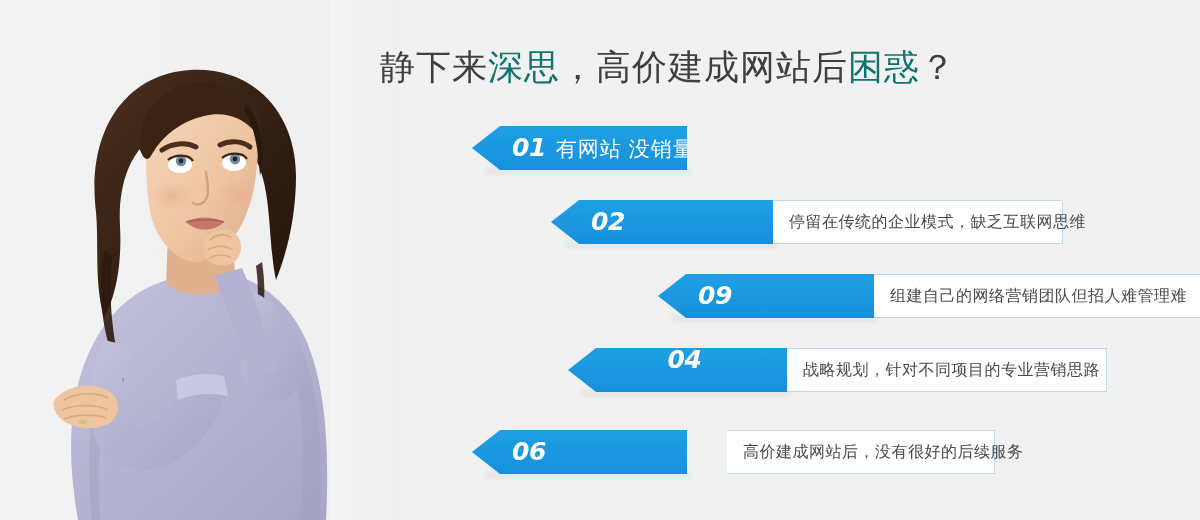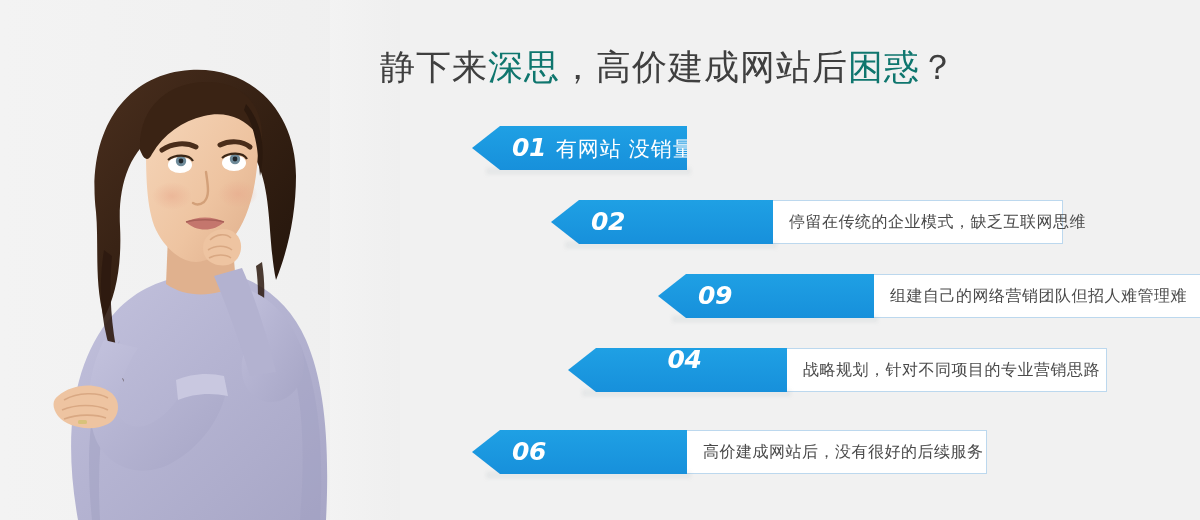--- a/index.html
+++ b/index.html
@@ -253,17 +253,17 @@
         <div class="banner" style="width: 219px; flex-direction: column;">
           <span class="num">04</span>
         </div>
         <div class="desc" style="width: 320px;">战略规划，针对不同项目的专业营销思路</div>
       </div>
       <div class="row" style="left: 472px; top: 430px;">
         <div class="banner-shadow" style="left: 14px; top: 42px; width: 205px;"></div>
         <div class="banner" style="width: 215px;">
           <span class="num">06</span>
         </div>
-        <div class="desc" style="width: 300px;">高价建成网站后，没有很好的后续服务</div>
+        <div class="desc" style="width: 268px; margin-left: 40px;">高价建成网站后，没有很好的后续服务</div>
       </div>
     </div>
 
 </div>
 
 </body></html>

